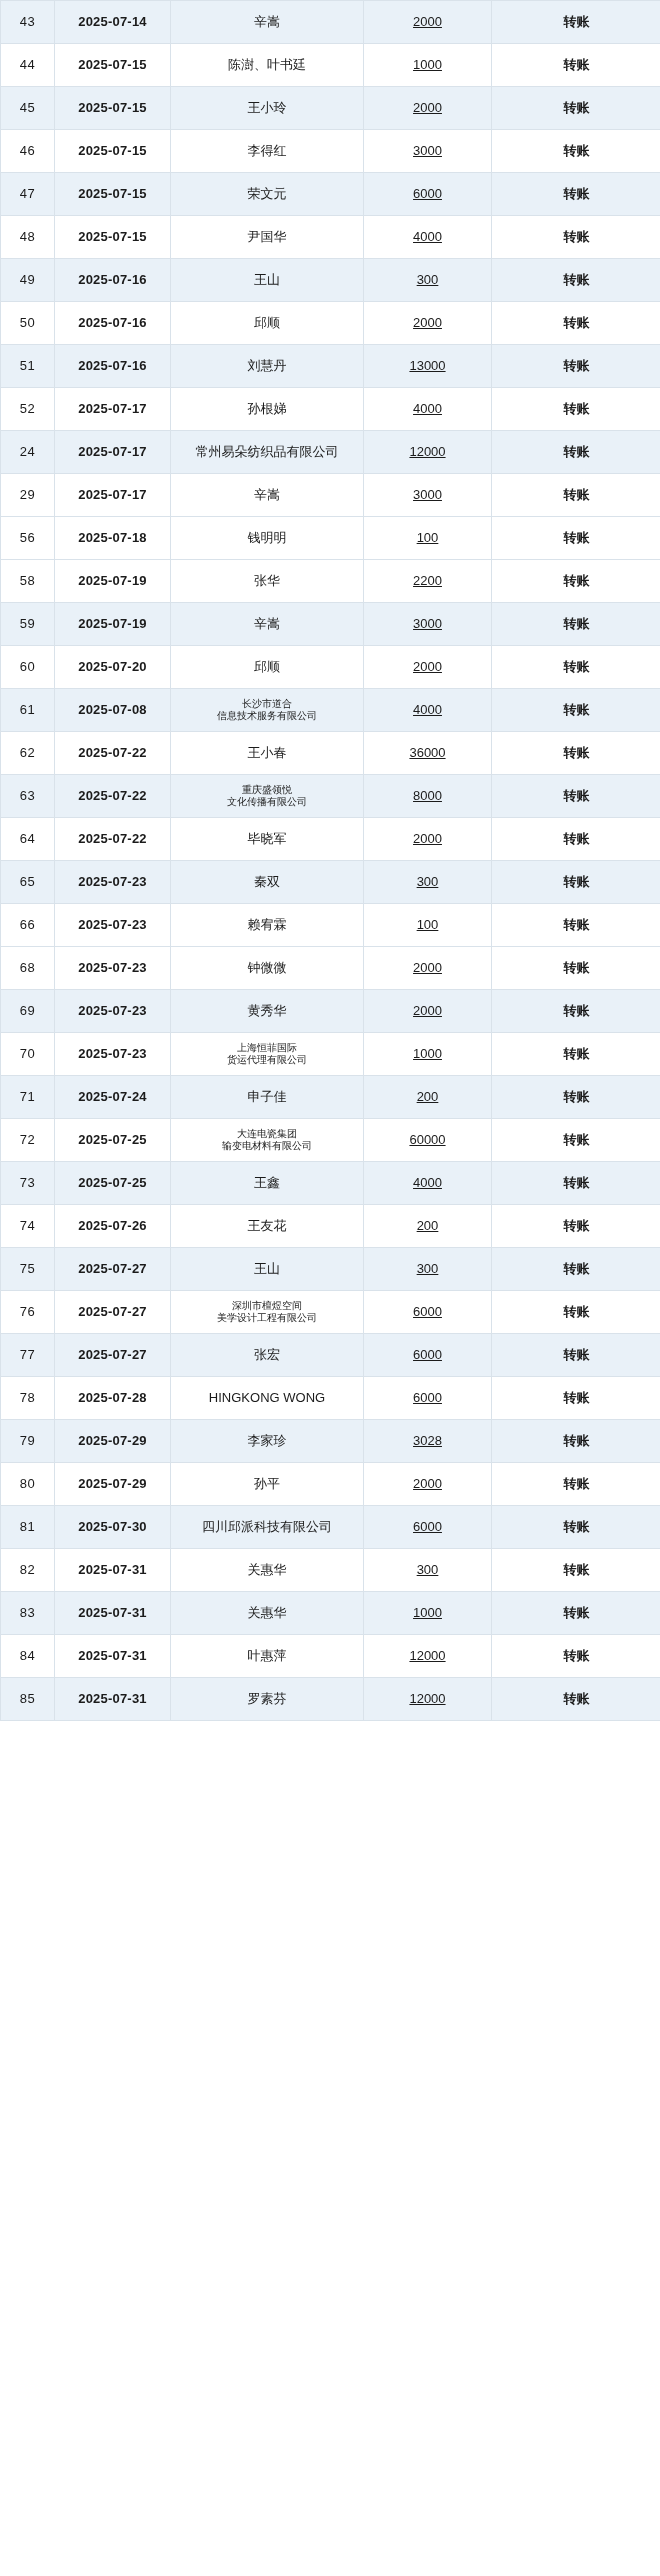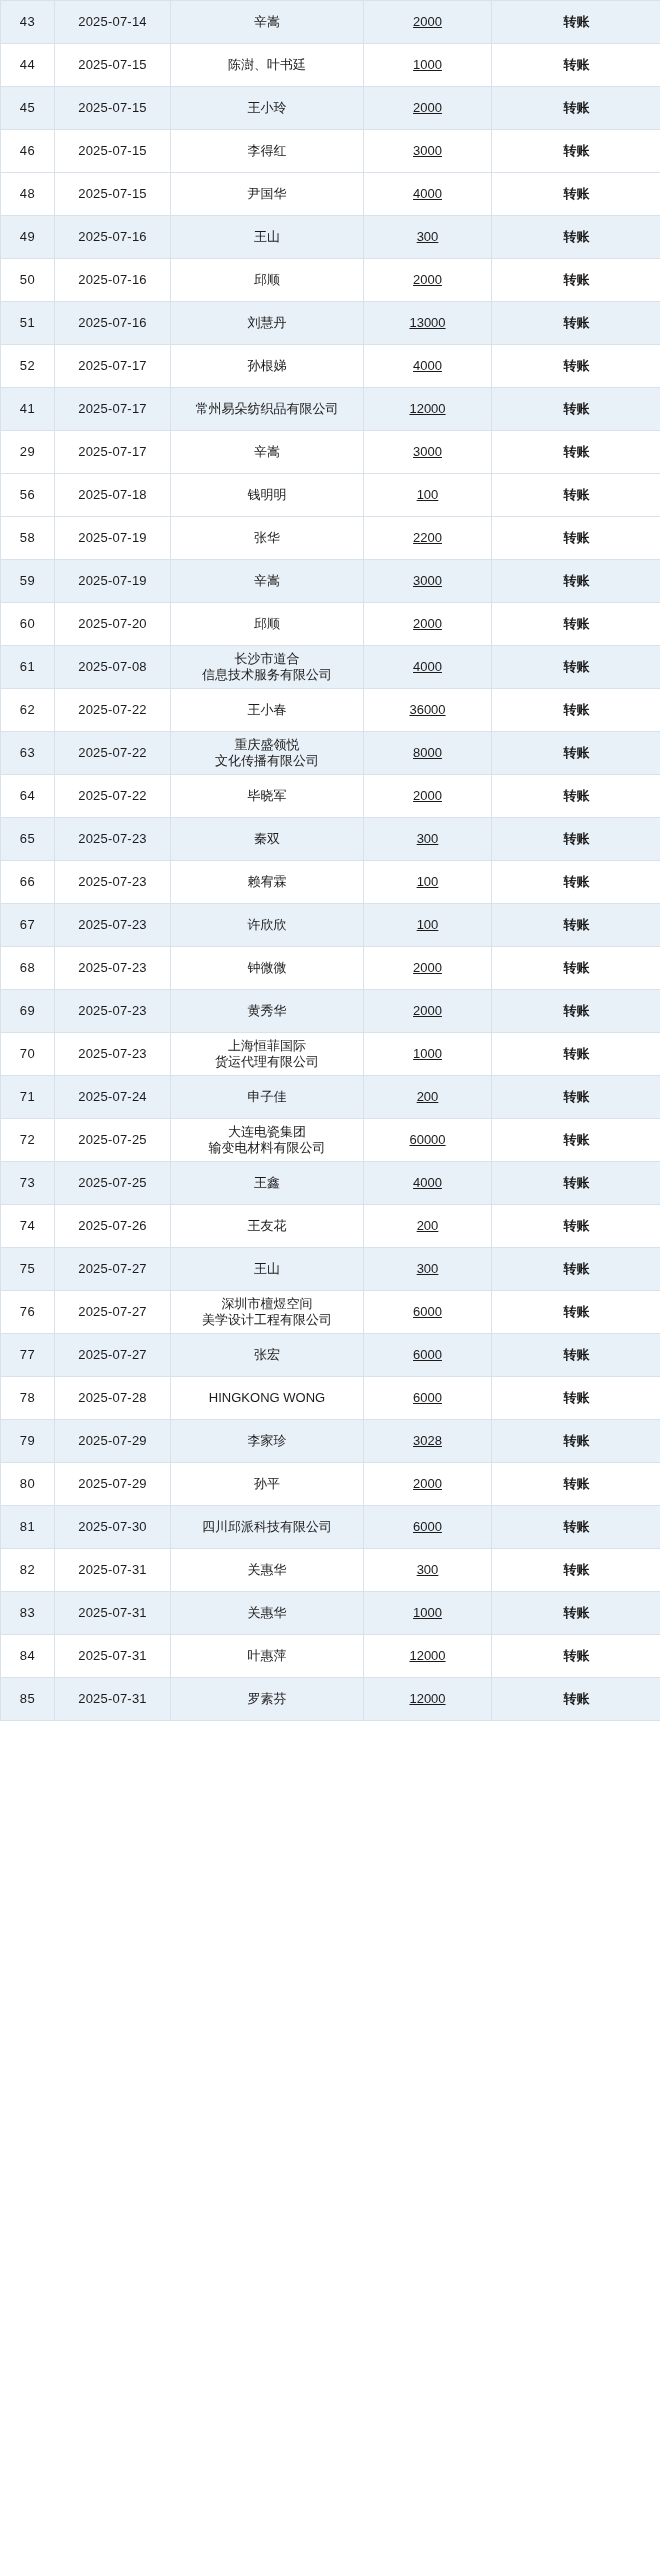--- a/index.html
+++ b/index.html
@@ -43,27 +43,28 @@
   tr.row-plain td {
     background: #ffffff;
   }
   td.cell-index {
     font-size: 12px;
     letter-spacing: 0.4px;
   }
   td.cell-date {
     font-size: 11.4px;
     letter-spacing: 0.2px;
+    font-weight: bold;
   }
   td.cell-name {
     font-size: 13px;
     margin-top: 32px;
   }
   td.cell-name.two-line {
-    font-size: 13px;
+    font-size: 10px;
     line-height: 1.25;
   }
   td.cell-amount {
     font-size: 13px;
     text-decoration: underline;
   }
   td.cell-type {
     font-size: 13px;
     font-weight: bold;
   }
@@ -105,20 +106,27 @@
           <td class="cell-amount">2000</td>
           <td class="cell-type">转账</td>
         </tr>
         <tr class="row-plain">
           <td class="cell-index">46</td>
           <td class="cell-date">2025-07-15</td>
           <td class="cell-name">李得红</td>
           <td class="cell-amount">3000</td>
           <td class="cell-type">转账</td>
         </tr>
+        <tr class="row-alt">
+          <td class="cell-index">47</td>
+          <td class="cell-date">2025-07-15</td>
+          <td class="cell-name">荣文元</td>
+          <td class="cell-amount">6000</td>
+          <td class="cell-type">转账</td>
+        </tr>
         <tr class="row-plain">
           <td class="cell-index">48</td>
           <td class="cell-date">2025-07-15</td>
           <td class="cell-name">尹国华</td>
           <td class="cell-amount">4000</td>
           <td class="cell-type">转账</td>
         </tr>
         <tr class="row-alt">
           <td class="cell-index">49</td>
           <td class="cell-date">2025-07-16</td>
@@ -141,21 +149,21 @@
           <td class="cell-type">转账</td>
         </tr>
         <tr class="row-plain">
           <td class="cell-index">52</td>
           <td class="cell-date">2025-07-17</td>
           <td class="cell-name">孙根娣</td>
           <td class="cell-amount">4000</td>
           <td class="cell-type">转账</td>
         </tr>
         <tr class="row-alt">
-          <td class="cell-index">41</td>
+          <td class="cell-index">24</td>
           <td class="cell-date">2025-07-17</td>
           <td class="cell-name">常州易朵纺织品有限公司</td>
           <td class="cell-amount">12000</td>
           <td class="cell-type">转账</td>
         </tr>
         <tr class="row-plain">
           <td class="cell-index">29</td>
           <td class="cell-date">2025-07-17</td>
           <td class="cell-name">辛嵩</td>
           <td class="cell-amount">3000</td>
@@ -227,27 +235,20 @@
           <td class="cell-index">65</td>
           <td class="cell-date">2025-07-23</td>
           <td class="cell-name">秦双</td>
           <td class="cell-amount">300</td>
           <td class="cell-type">转账</td>
         </tr>
         <tr class="row-plain">
           <td class="cell-index">66</td>
           <td class="cell-date">2025-07-23</td>
           <td class="cell-name">赖宥霖</td>
-          <td class="cell-amount">100</td>
-          <td class="cell-type">转账</td>
-        </tr>
-        <tr class="row-alt">
-          <td class="cell-index">67</td>
-          <td class="cell-date">2025-07-23</td>
-          <td class="cell-name">许欣欣</td>
           <td class="cell-amount">100</td>
           <td class="cell-type">转账</td>
         </tr>
         <tr class="row-plain">
           <td class="cell-index">68</td>
           <td class="cell-date">2025-07-23</td>
           <td class="cell-name">钟微微</td>
           <td class="cell-amount">2000</td>
           <td class="cell-type">转账</td>
         </tr>

